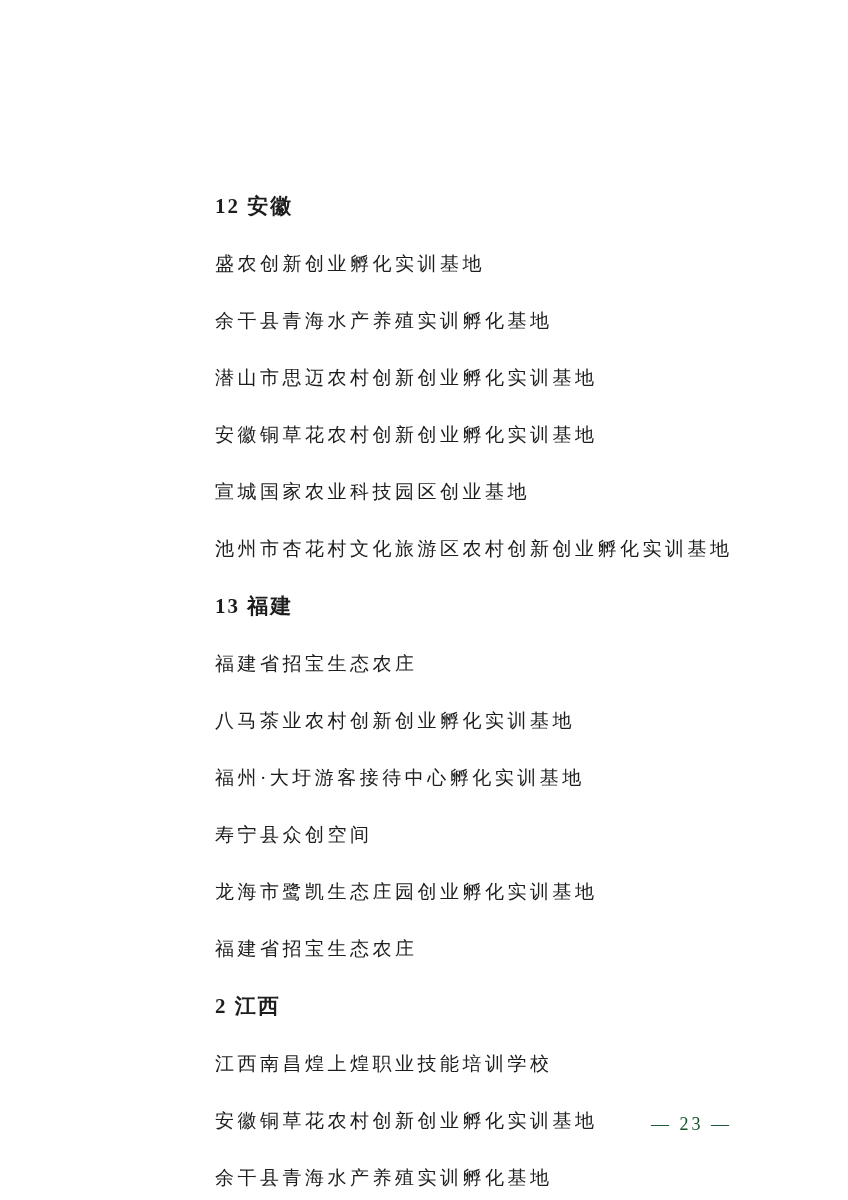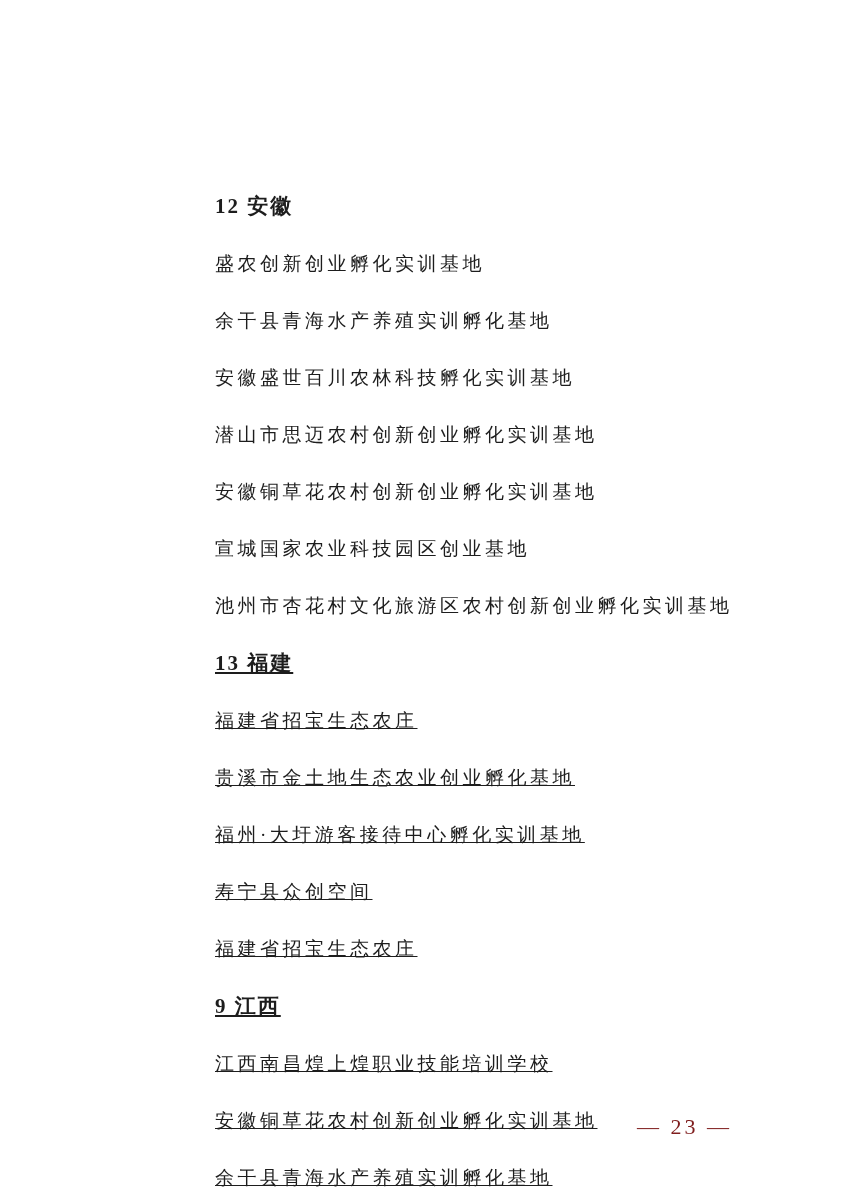--- a/index.html
+++ b/index.html
@@ -15,21 +15,20 @@
     position: relative;
   }
   .doc-content {
     position: absolute;
     left: 155px;
     top: 136px;
     width: 580px;
   }
   .section + .section {
     margin-top: 13px;
-    text-decoration: underline;
   }
   .section-heading {
     font-size: 21px;
     font-weight: bold;
     line-height: 45px;
     height: 45px;
     letter-spacing: 2px;
     white-space: nowrap;
   }
   .list-item {
@@ -37,53 +36,53 @@
     font-weight: normal;
     line-height: 45px;
     height: 45px;
     letter-spacing: 3.5px;
     white-space: nowrap;
   }
   .page-number {
     position: absolute;
     top: 1078px;
     right: 128px;
-    font-size: 22px;
+    font-size: 18px;
     letter-spacing: 3px;
-    color: #7f1d1d;
+    color: #14532d;
     white-space: nowrap;
   }
 </style>
 </head>
 <body>
 
 <div class="doc-content">
 
   <div class="section">
     <div class="section-heading">12 安徽</div>
     <div class="list-item">盛农创新创业孵化实训基地</div>
     <div class="list-item">余干县青海水产养殖实训孵化基地</div>
-    <div class="list-item">安徽盛世百川农林科技孵化实训基地</div>
     <div class="list-item">潜山市思迈农村创新创业孵化实训基地</div>
     <div class="list-item">安徽铜草花农村创新创业孵化实训基地</div>
     <div class="list-item">宣城国家农业科技园区创业基地</div>
     <div class="list-item">池州市杏花村文化旅游区农村创新创业孵化实训基地</div>
   </div>
 
   <div class="section">
     <div class="section-heading">13 福建</div>
     <div class="list-item">福建省招宝生态农庄</div>
-    <div class="list-item">贵溪市金土地生态农业创业孵化基地</div>
+    <div class="list-item">八马茶业农村创新创业孵化实训基地</div>
     <div class="list-item">福州·大圩游客接待中心孵化实训基地</div>
     <div class="list-item">寿宁县众创空间</div>
+    <div class="list-item">龙海市鹭凯生态庄园创业孵化实训基地</div>
     <div class="list-item">福建省招宝生态农庄</div>
   </div>
 
   <div class="section">
-    <div class="section-heading">9 江西</div>
+    <div class="section-heading">2 江西</div>
     <div class="list-item">江西南昌煌上煌职业技能培训学校</div>
     <div class="list-item">安徽铜草花农村创新创业孵化实训基地</div>
     <div class="list-item">余干县青海水产养殖实训孵化基地</div>
   </div>
 
 </div>
 
 <div class="page-number">— 23 —</div>
 
 </body></html>

